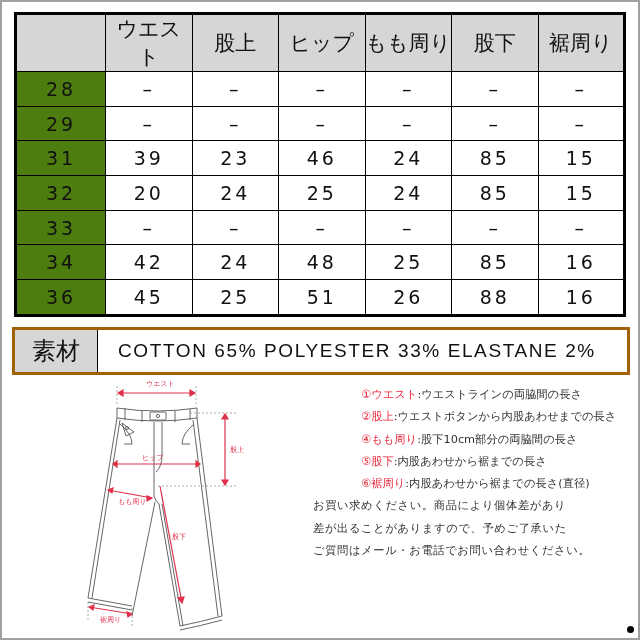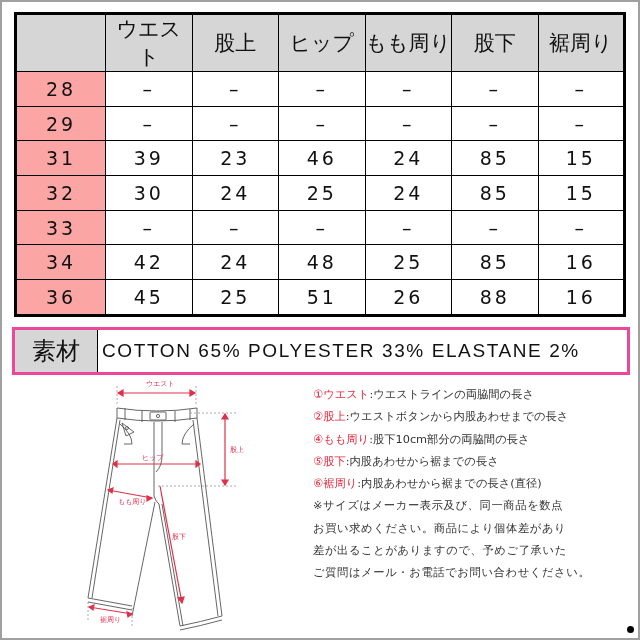--- a/index.html
+++ b/index.html
@@ -19,50 +19,50 @@
       border: 3px solid #000;
     }
     .size-table td, .size-table th {
       border: 1.5px solid #000; padding: 0; text-align: center; vertical-align: middle;
       font-weight: normal; color: #111;
     }
     .size-table thead th {
       background: #d6d6d6; height: 52px; font-size: 21px; letter-spacing: 0px;
     }
     .size-table tbody td { height: 30px; font-size: 19px; letter-spacing: 3px; background: #fff; }
-    .size-table tbody td.rowhead { background: #fca5a5; }
+    .size-table tbody td.rowhead { background: #4d7c0f; }
     .size-table th.corner { width: 88px; }
 
     
     .material {
       position: absolute; left: 12px; top: 327px; width: 612px; height: 42px;
-      border: 3px solid #ec4899; display: flex; background: #fff;
+      border: 3px solid #a16207; display: flex; background: #fff;
     }
     .material .label {
       width: 82px; background: #d6d6d6; border-right: 1.5px solid #000;
       display: flex; align-items: center; justify-content: center;
       font-size: 24px; color: #111;
     }
     .material .value {
       flex: 1; display: flex; align-items: center; padding-left: 4px;
       font-size: 19px; letter-spacing: 1.6px; color: #111;
-      font-family: "Liberation Sans", sans-serif; white-space: nowrap;
+      font-family: "Liberation Sans", sans-serif; white-space: nowrap; margin-left: 16px;
     }
 
     
     .diagram { position: absolute; left: 80px; top: 376px; width: 210px; height: 260px; }
     .diagram svg { width: 210px; height: 260px; }
     .diag-label { font-size: 7px; fill: #e0304a; font-family: "DejaVu Sans", sans-serif; }
 
     
     .legend {
       position: absolute; left: 313px; top: 384px; width: 320px;
       font-size: 11.3px; color: #222;
     }
-    .legend .item { height: 22.3px; line-height: 22.3px; white-space: nowrap; }
+    .legend .item { height: 22.3px; line-height: 22.3px; white-space: nowrap; margin-left: 48px; }
     .legend .item .num, .legend .item .term { color: #e8283c; }
     .legend .item .desc { color: #333; }
     .legend .note { height: 22.3px; line-height: 22.3px; white-space: nowrap; color: #333; letter-spacing: 0.6px; }
 
     .dot {
       position: absolute; left: 627px; top: 626px; width: 7px; height: 7px;
       border-radius: 50%; background: #000;
     }
   </style>
 </head>
@@ -105,21 +105,21 @@
       <td class="rowhead">31</td>
       <td>39</td>
       <td>23</td>
       <td>46</td>
       <td>24</td>
       <td>85</td>
       <td>15</td>
     </tr>
     <tr>
       <td class="rowhead">32</td>
-      <td>30</td>
+      <td>20</td>
       <td>24</td>
       <td>25</td>
       <td>24</td>
       <td>85</td>
       <td>15</td>
     </tr>
     <tr>
       <td class="rowhead">33</td>
       <td>–</td>
       <td>–</td>
@@ -241,19 +241,18 @@
   </div>
   <div class="item">
     <span class="num">④</span><span class="term">もも周り</span><span class="desc">:股下10cm部分の両脇間の長さ</span>
   </div>
   <div class="item">
     <span class="num">⑤</span><span class="term">股下</span><span class="desc">:内股あわせから裾までの長さ</span>
   </div>
   <div class="item">
     <span class="num">⑥</span><span class="term">裾周り</span><span class="desc">:内股あわせから裾までの長さ(直径)</span>
   </div>
-  <div class="note">※サイズはメーカー表示及び、同一商品を数点</div>
   <div class="note">お買い求めください。商品により個体差があり</div>
   <div class="note">差が出ることがありますので、予めご了承いた</div>
   <div class="note">ご質問はメール・お電話でお問い合わせください。</div>
 </div>
 
 <div class="dot"></div>
 
 </body></html>

